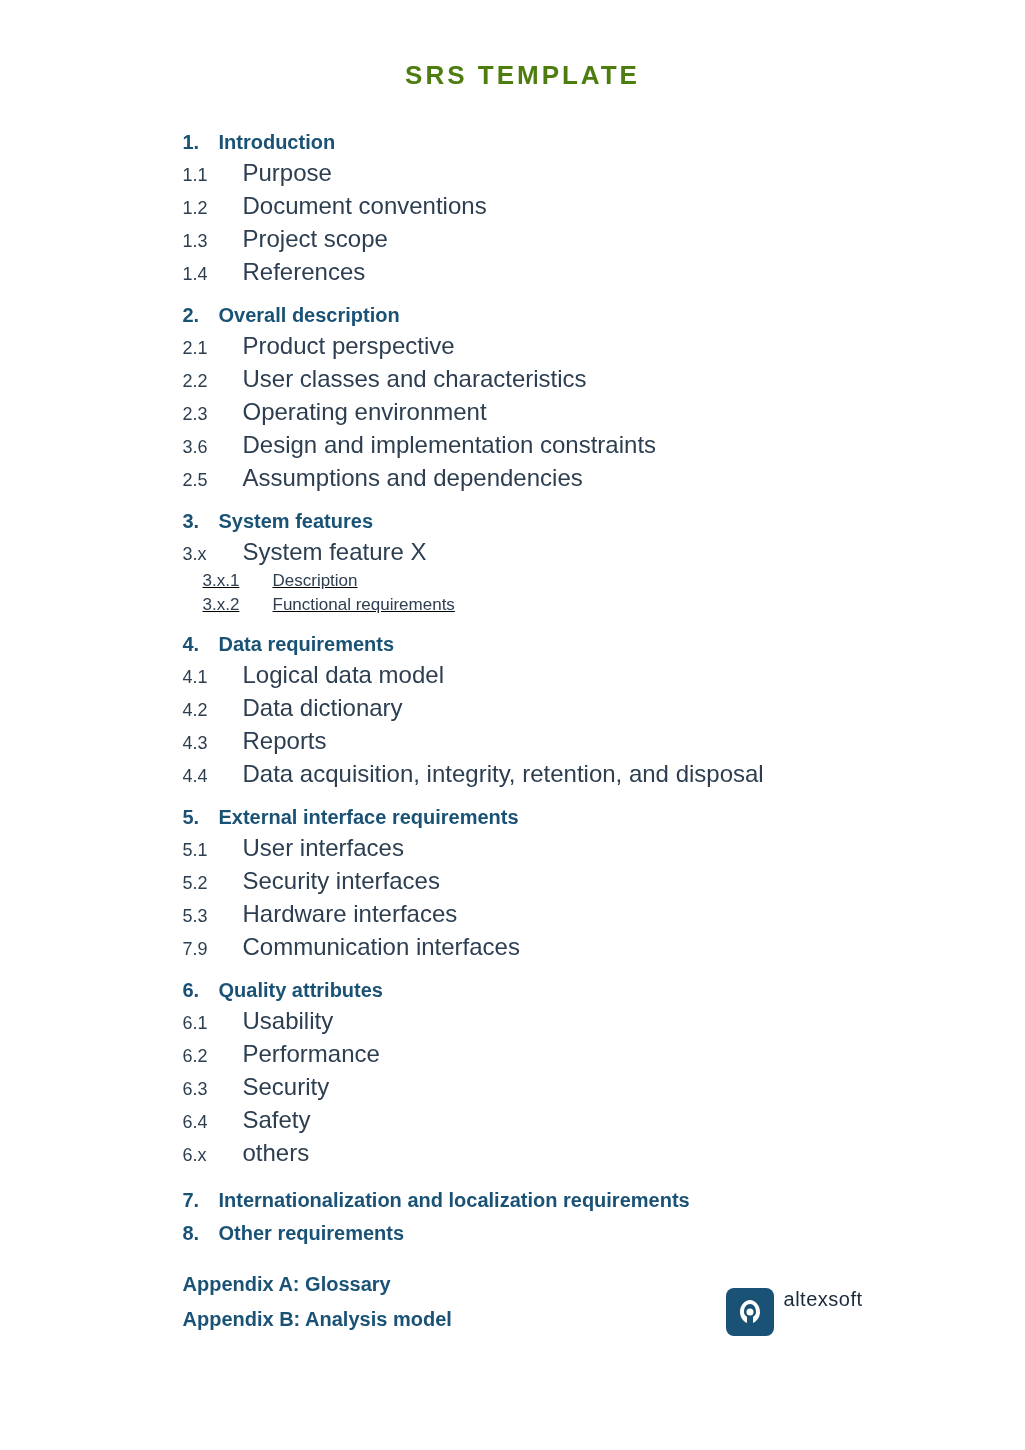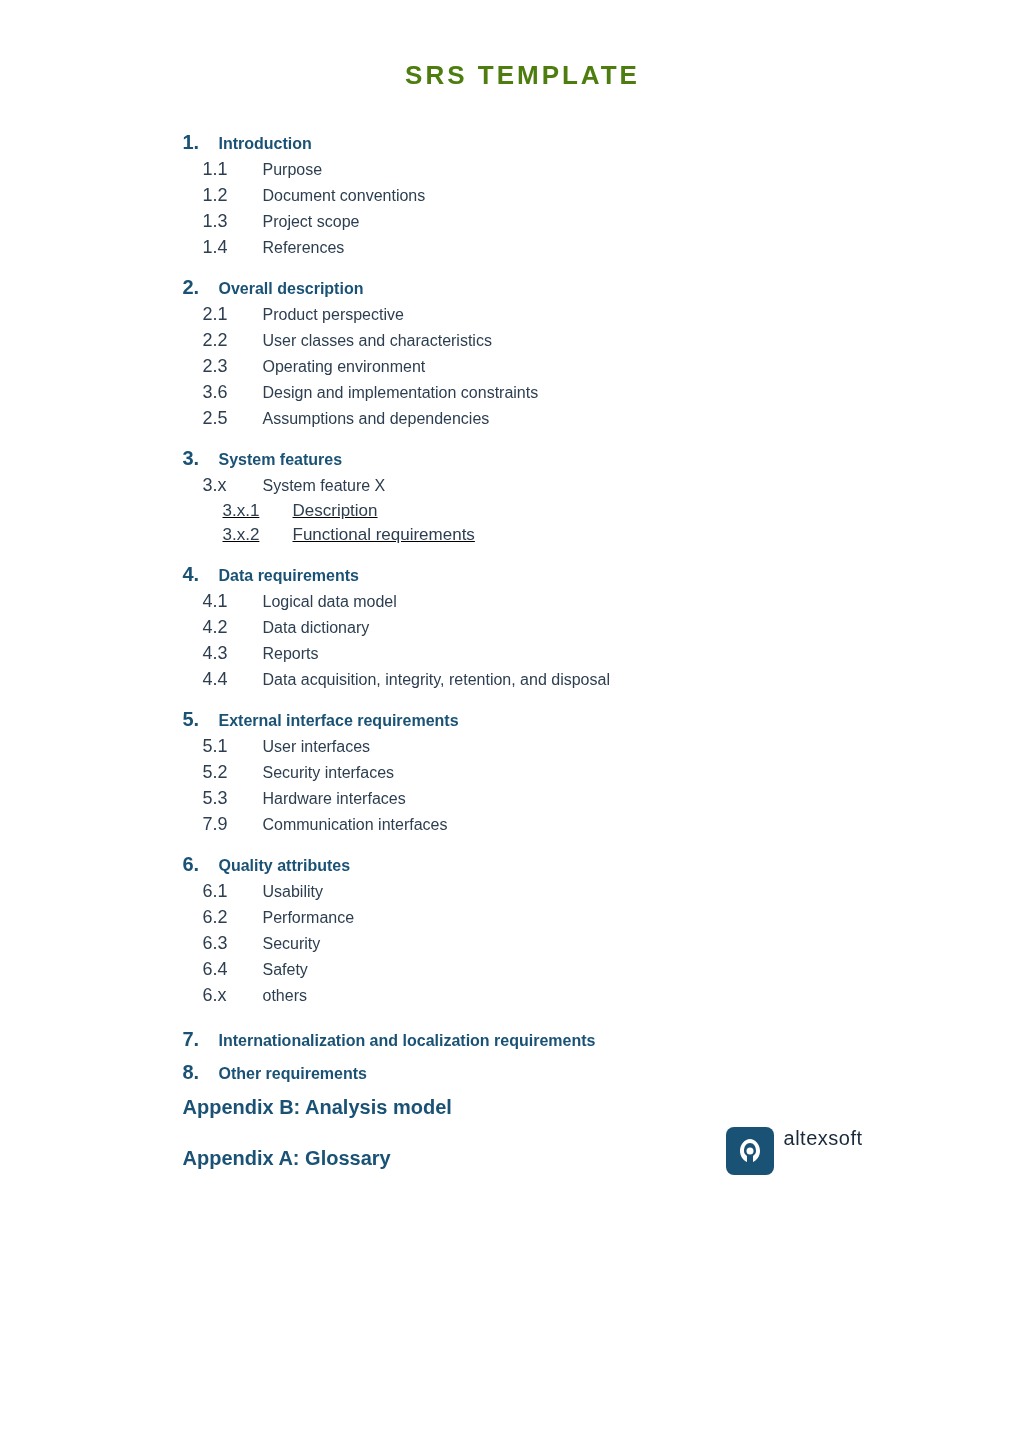--- a/index.html
+++ b/index.html
@@ -46,45 +46,44 @@
     }
 
     .section-number {
       font-size: 20px;
       font-weight: 700;
       color: #1a5276;
       min-width: 36px;
     }
 
     .section-title {
-      font-size: 16px;
+      font-size: 20px;
       font-weight: 700;
       color: #1a5276;
     }
 
     .sub-items {
       list-style: none;
-      margin-left: 20px;
     }
 
     .sub-item {
       display: flex;
       align-items: baseline;
       margin: 5px 0;
     }
 
     .sub-number {
       font-size: 18px;
       color: #2c3e50;
       min-width: 60px;
       font-weight: 400;
     }
 
     .sub-title {
-      font-size: 16px;
+      font-size: 24px;
       color: #2c3e50;
       font-weight: 400;
     }
 
     .sub-sub-items {
       list-style: none;
       margin-left: 20px;
     }
 
     .sub-sub-item {
@@ -319,22 +318,22 @@
 
     <li>
       <div class="section-header" style="margin-top: 10px;">
         <span class="section-number">8.</span>
         <span class="section-title">Other requirements</span>
       </div>
     </li>
 
   </ul>
 
+  <div class="appendix-item" style="margin-top: 28px;">Appendix A: Glossary</div>
   <div class="appendix-item" style="margin-top: 12px;">Appendix B: Analysis model</div>
-  <div class="appendix-item" style="margin-top: 28px;">Appendix A: Glossary</div>
 
   <div class="footer-logo">
     <div class="logo-icon">
       <svg viewBox="0 0 30 30">
         <path d="M15 3 C10 3, 5 8, 5 15 C5 20, 8 24, 12 26 L12 20 C10 18.5, 9 17, 9 15 C9 10, 11.5 7, 15 7 C18.5 7, 21 10, 21 15 C21 17, 20 18.5, 18 20 L18 26 C22 24, 25 20, 25 15 C25 8, 20 3, 15 3Z" fill="white"></path>
         <circle cx="15" cy="15" r="3.5" fill="white"></circle>
       </svg>
     </div>
     <span class="logo-text">altexsoft</span>
   </div>

